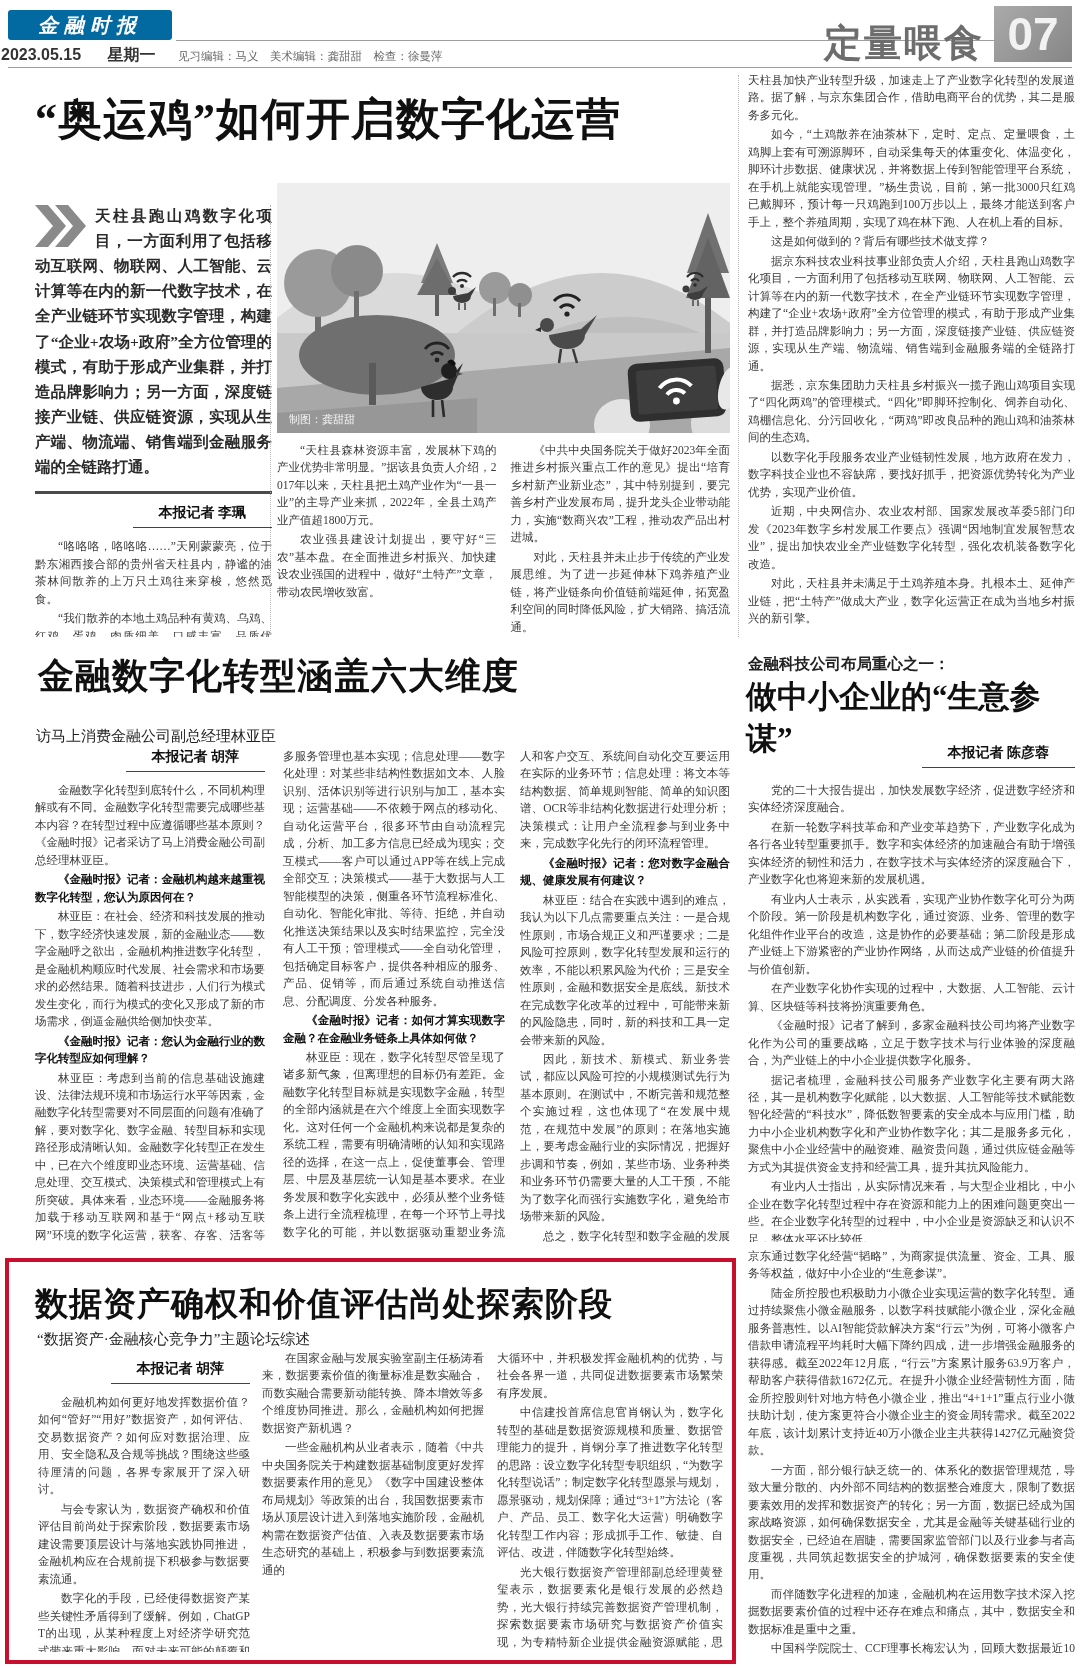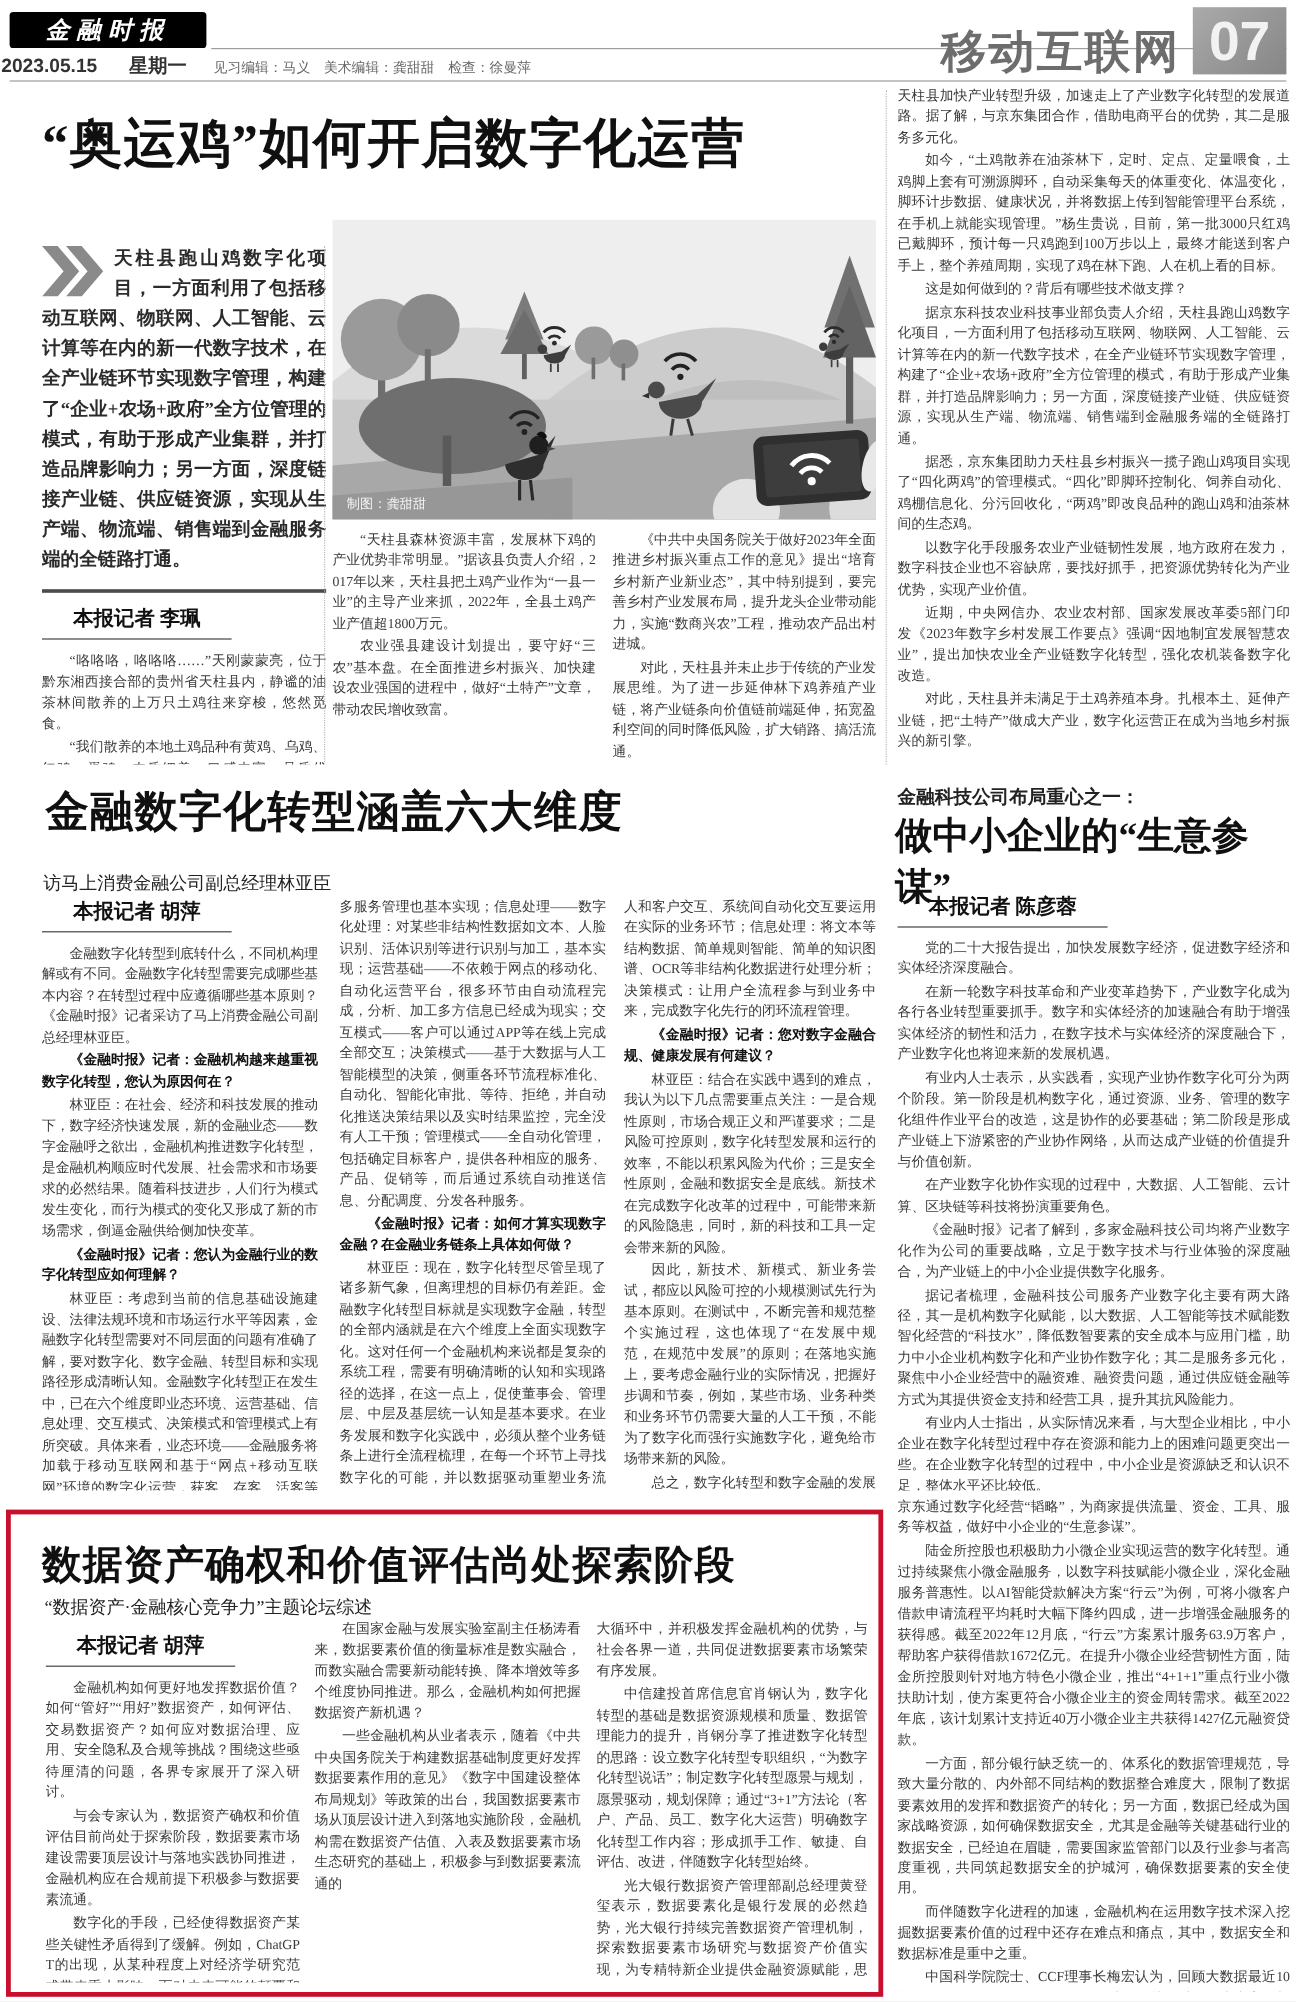--- a/index.html
+++ b/index.html
@@ -2,21 +2,21 @@
 <html><head>
 <meta charset="utf-8">
 <title>金融时报 2023.05.15 金融科技 07</title>
 <style>
   html,body{margin:0;padding:0;background:#e9e9e9;}
   .page{position:relative;width:1080px;height:1668px;background:#ffffff;margin:0 auto;overflow:hidden;
         font-family:"Liberation Serif","DejaVu Serif",serif;color:#222;}
   .abs{position:absolute;}
   .sans{font-family:"Liberation Sans","DejaVu Sans",sans-serif;}
   
-  .logo-box{left:8px;top:10px;width:164px;height:30px;background:#000000;border-radius:3px;
+  .logo-box{left:8px;top:10px;width:164px;height:30px;background:#0369a1;border-radius:3px;
             display:flex;align-items:center;justify-content:center;}
   .logo-text{color:#fff;font-size:20px;font-weight:bold;font-style:italic;letter-spacing:6px;}
   .hrule{height:0;border-top:1px solid #9e9e9e;}
   .dateline{left:1px;top:45px;font-size:16px;font-weight:bold;color:#333;}
   .editors{font-size:11.5px;font-weight:normal;color:#666;margin-left:18px;}
   .section-title{right:96px;top:18px;font-size:38px;font-weight:bold;color:#6d6d6d;letter-spacing:2px;}
   .pagenum{right:8px;top:6px;width:78px;height:56px;background:linear-gradient(135deg,#aaaaaa,#868686);
            display:flex;align-items:center;justify-content:center;color:#f2f2f2;
            font-size:46px;font-weight:bold;}
   
@@ -25,21 +25,21 @@
   .headline3{font-size:31px;font-weight:bold;color:#101010;}
   .headline4{font-size:33px;font-weight:bold;color:#101010;letter-spacing:1px;}
   .kicker{font-size:15.5px;font-weight:bold;color:#222;}
   .subhead{font-size:15px;color:#222;}
   .col{font-size:11.5px;line-height:1.52;text-align:justify;word-break:break-all;overflow:hidden;color:#3a3a3a;}
   .col p{margin:0 0 2px;text-indent:2em;}
   .col p.q{font-weight:bold;color:#111;}
   .col p.cont{text-indent:0;}
   .lead{font-size:15.5px;font-weight:bold;line-height:1.62;color:#2b2b2b;text-align:justify;word-break:break-all;}
   .thickrule{height:3px;background:#4a4a4a;margin:12px 0 10px;}
-  .byline{text-align:left;font-size:17px;font-weight:bold;color:#111;margin:0 0 10px;}
+  .byline{text-align:right;font-size:14px;font-weight:bold;color:#111;margin:0 0 10px;}
   .byline span{display:inline-block;padding:0 26px 5px;border-bottom:1px solid #444;}
   .vdot{border-left:1px dotted #b8b8b8;width:0;}
   .chevrons{float:left;margin:2px 8px 2px 0;}
   .caption{font-size:11px;}
   .highlight-box{border:4px solid #c8102e;background:transparent;pointer-events:none;}
 </style>
 </head>
 <body>
 
 <div class="page">
@@ -47,21 +47,21 @@
   <div class="abs logo-box">
     <span class="logo-text">金融时报</span>
   </div>
   <div class="abs hrule" style="left:176px;top:40px;width:896px;"></div>
   <div class="abs dateline sans">
     <span>2023.05.15</span>
     <span style="margin-left:22px;">星期一</span>
     <span class="editors">见习编辑：马义　美术编辑：龚甜甜　检查：徐曼萍</span>
   </div>
   <div class="abs hrule" style="left:8px;top:67px;width:1064px;"></div>
-  <div class="abs section-title sans">移动互联网</div>
+  <div class="abs section-title sans">定量喂食</div>
   <div class="abs pagenum sans">07</div>
 
   <div class="abs headline1" style="left:35px;top:95px;width:680px;">“奥运鸡”如何开启数字化运营</div>
 
   <div class="abs" style="left:35px;top:203px;width:237px;height:434px;overflow:hidden;">
     <div class="lead">
       <svg class="chevrons" width="52" height="42" viewBox="0 0 52 42">
         <polygon points="0,0 13,0 31,21 13,42 0,42 18,21" fill="#8a8a8a"></polygon>
         <polygon points="20,0 33,0 51,21 33,42 20,42 38,21" fill="#8a8a8a"></polygon>
       </svg>

